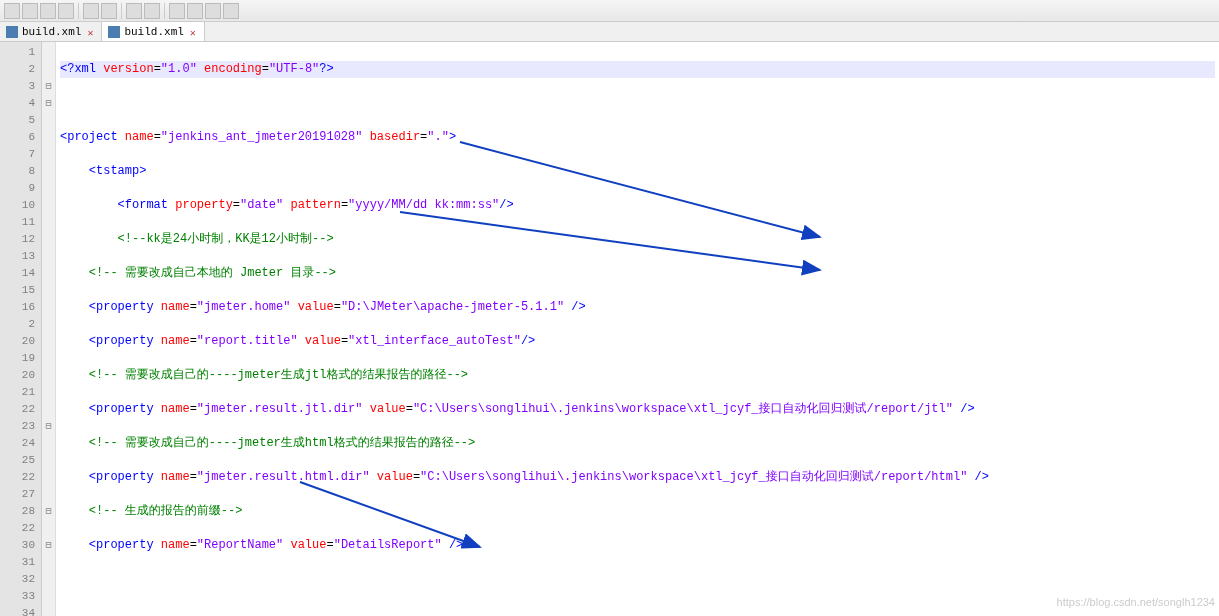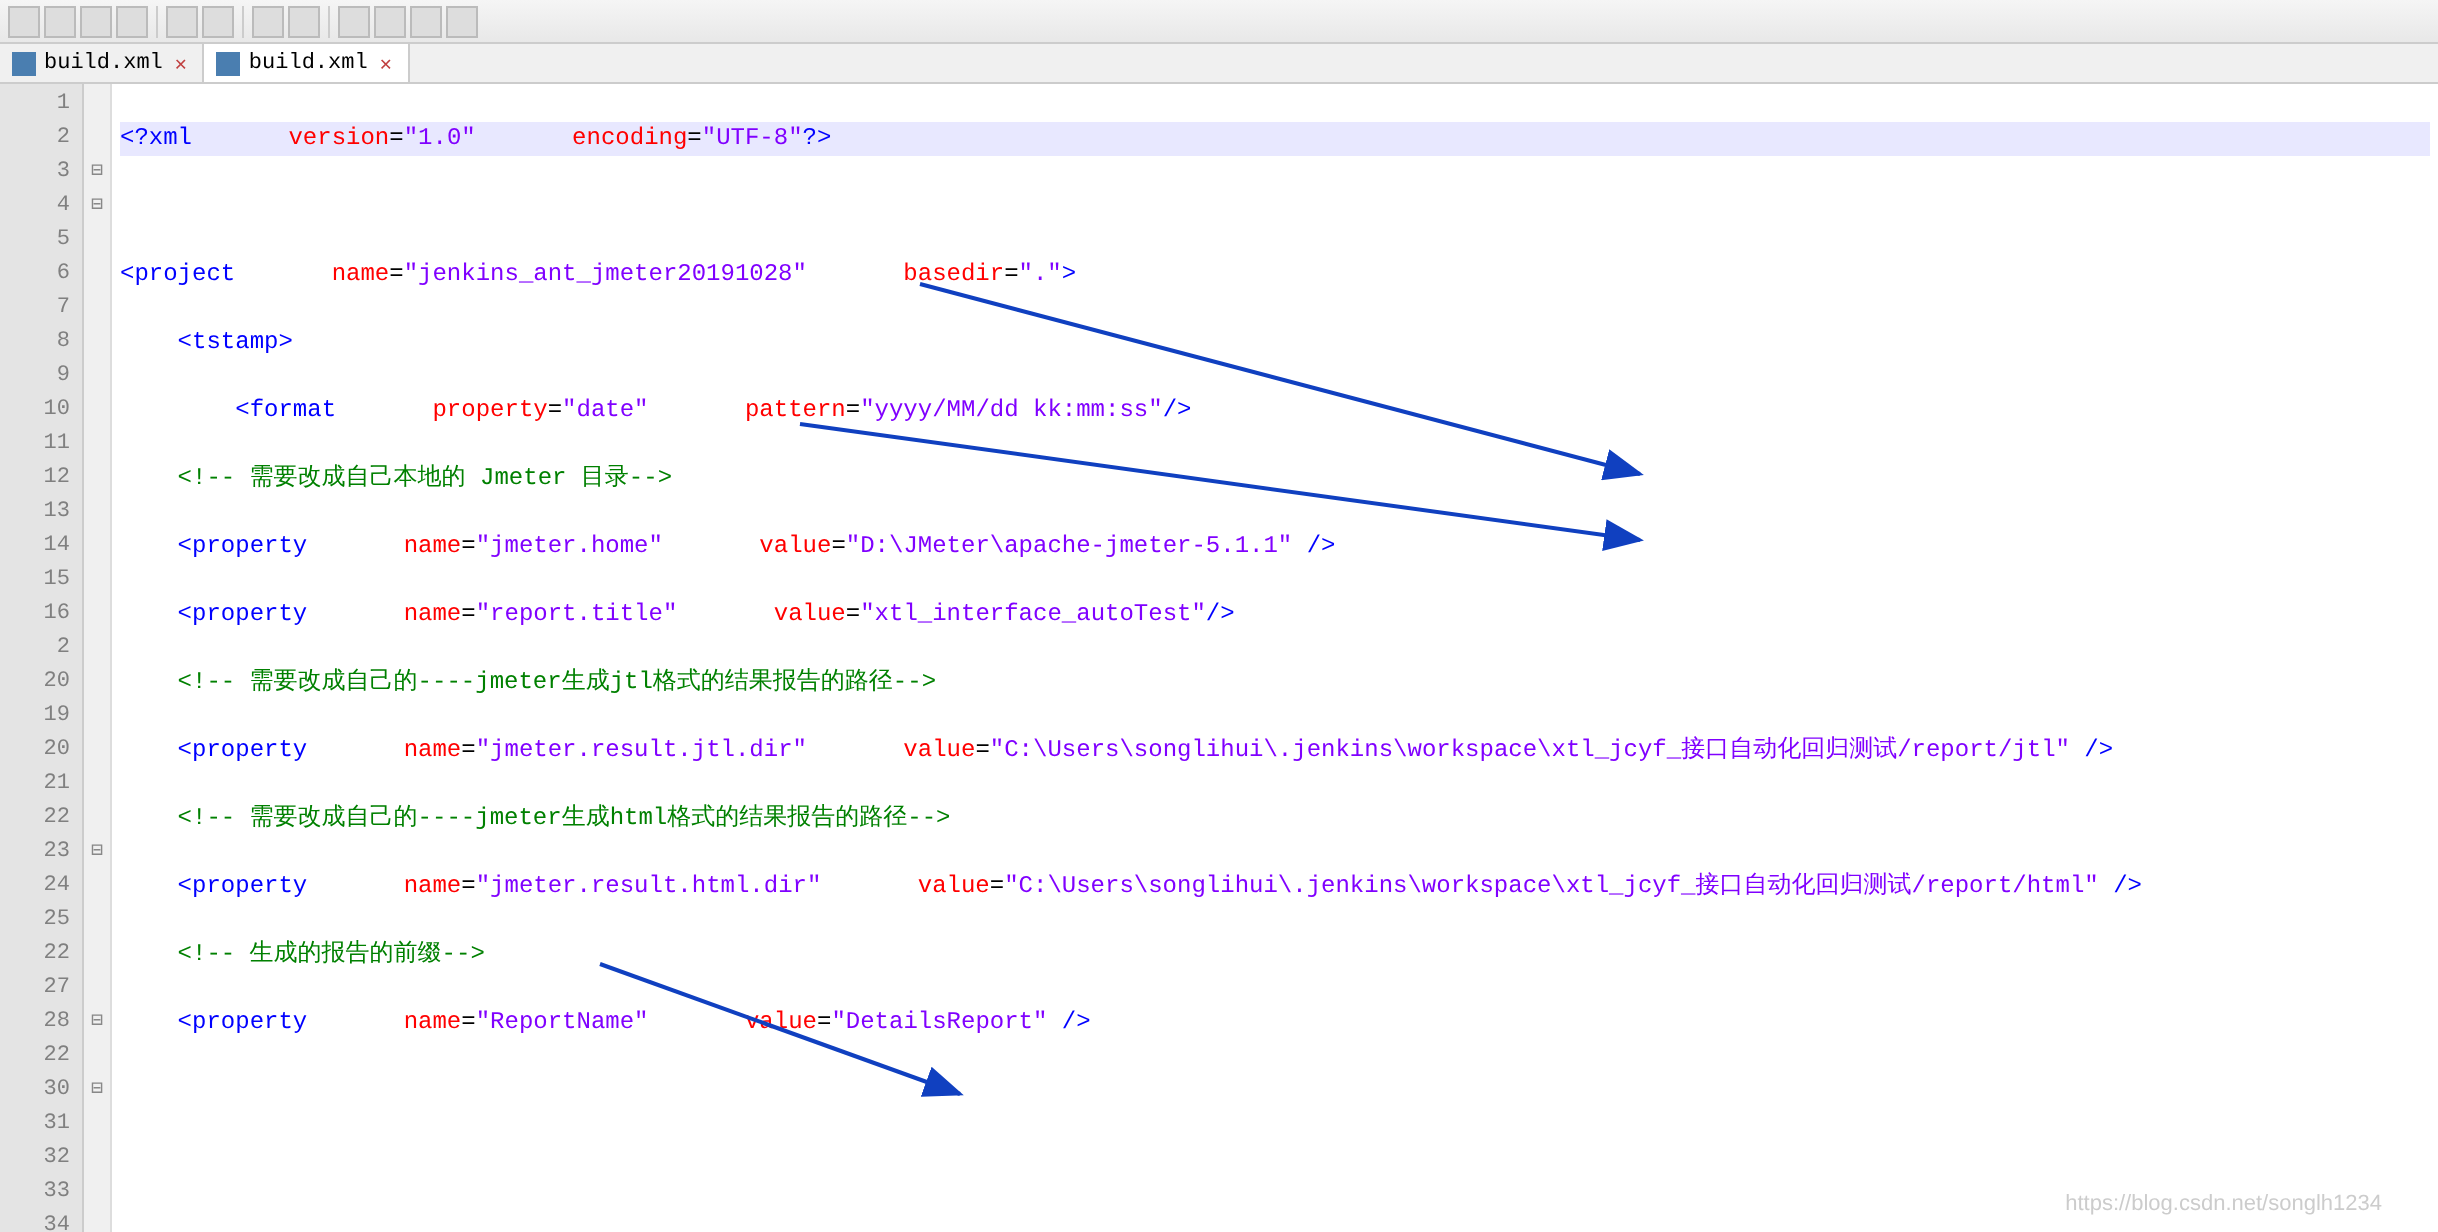--- a/index.html
+++ b/index.html
@@ -14,25 +14,25 @@
 .tab-close { width: 10px; height: 10px; font-size: 10px; color: #c04040; cursor: pointer; }
 .editor { display: flex; height: calc(100% - 42px); position: relative; }
 .gutter { width: 42px; background: #e4e4e4; border-right: 1px solid #ccc; text-align: right; padding-right: 6px; color: #808080; font-size: 11px; line-height: 17px; padding-top: 2px; }
 .fold { width: 14px; background: #f0f0f0; border-right: 1px solid #ddd; line-height: 17px; padding-top: 2px; font-size: 10px; color: #888; }
 .fold div { text-align: center; height: 17px; }
 .code { flex: 1; padding: 2px 4px; line-height: 17px; white-space: pre; font-size: 12px; position: relative; }
 .ln { height: 17px; }
 .hl { background: #e8e8ff; }
 .t-decl { color: #0000ff; }
 .t-tag { color: #0000ff; }
-.t-attr { color: #ff0000; margin-left: 41px; }
+.t-attr { color: #ff0000; }
 .t-str { color: #8000ff; }
 .t-comm { color: #008000; }
 .arrows { position: absolute; top: 0; left: 0; pointer-events: none; }
-.watermark { position: absolute; bottom: 8px; right: 28px; color: #ccc; font-size: 11px; font-family: Arial; }
+.watermark { position: absolute; bottom: 8px; right: 4px; color: #ccc; font-size: 11px; font-family: Arial; }
 </style>
 </head>
 <body>
 
 <div class="toolbar">
   <div class="tb-btn"></div>
   <div class="tb-btn"></div>
   <div class="tb-btn"></div>
   <div class="tb-btn"></div>
   <div class="tb-sep"></div>
@@ -133,20 +133,21 @@
       <div></div>
       <div></div>
       <div></div>
   </div>
   <div class="code">
 <div class="ln hl"><span class="t-decl">&lt;?</span><span class="t-decl">xml </span><span class="t-attr">version</span><span>=</span><span class="t-str">"1.0"</span><span class="t-attr"> encoding</span><span>=</span><span class="t-str">"UTF-8"</span><span class="t-decl">?&gt;</span></div>
 <div class="ln"></div>
 <div class="ln"><span class="t-tag">&lt;</span><span class="t-tag">project </span><span class="t-attr">name</span><span>=</span><span class="t-str">"jenkins_ant_jmeter20191028"</span><span class="t-attr"> basedir</span><span>=</span><span class="t-str">"."</span><span class="t-tag">&gt;</span></div>
 <div class="ln"><span class="t-tag">    &lt;</span><span class="t-tag">tstamp</span><span class="t-tag">&gt;</span></div>
 <div class="ln"><span class="t-tag">        &lt;</span><span class="t-tag">format </span><span class="t-attr">property</span><span>=</span><span class="t-str">"date"</span><span class="t-attr"> pattern</span><span>=</span><span class="t-str">"yyyy/MM/dd kk:mm:ss"</span><span class="t-tag">/&gt;</span></div>
+<div class="ln"><span class="t-comm">        &lt;!--kk是24小时制，KK是12小时制--&gt;</span></div>
 <div class="ln"><span class="t-comm">    &lt;!-- 需要改成自己本地的 Jmeter 目录--&gt;</span></div>
 <div class="ln"><span class="t-tag">    &lt;</span><span class="t-tag">property </span><span class="t-attr">name</span><span>=</span><span class="t-str">"jmeter.home"</span><span class="t-attr"> value</span><span>=</span><span class="t-str">"D:\JMeter\apache-jmeter-5.1.1"</span><span class="t-tag"> /&gt;</span></div>
 <div class="ln"><span class="t-tag">    &lt;</span><span class="t-tag">property </span><span class="t-attr">name</span><span>=</span><span class="t-str">"report.title"</span><span class="t-attr"> value</span><span>=</span><span class="t-str">"xtl_interface_autoTest"</span><span class="t-tag">/&gt;</span></div>
 <div class="ln"><span class="t-comm">    &lt;!-- 需要改成自己的----jmeter生成jtl格式的结果报告的路径--&gt;</span></div>
 <div class="ln"><span class="t-tag">    &lt;</span><span class="t-tag">property </span><span class="t-attr">name</span><span>=</span><span class="t-str">"jmeter.result.jtl.dir"</span><span class="t-attr"> value</span><span>=</span><span class="t-str">"C:\Users\songlihui\.jenkins\workspace\xtl_jcyf_接口自动化回归测试/report/jtl"</span><span class="t-tag"> /&gt;</span></div>
 <div class="ln"><span class="t-comm">    &lt;!-- 需要改成自己的----jmeter生成html格式的结果报告的路径--&gt;</span></div>
 <div class="ln"><span class="t-tag">    &lt;</span><span class="t-tag">property </span><span class="t-attr">name</span><span>=</span><span class="t-str">"jmeter.result.html.dir"</span><span class="t-attr"> value</span><span>=</span><span class="t-str">"C:\Users\songlihui\.jenkins\workspace\xtl_jcyf_接口自动化回归测试/report/html"</span><span class="t-tag"> /&gt;</span></div>
 <div class="ln"><span class="t-comm">    &lt;!-- 生成的报告的前缀--&gt;</span></div>
 <div class="ln"><span class="t-tag">    &lt;</span><span class="t-tag">property </span><span class="t-attr">name</span><span>=</span><span class="t-str">"ReportName"</span><span class="t-attr"> value</span><span>=</span><span class="t-str">"DetailsReport"</span><span class="t-tag"> /&gt;</span></div>
 

